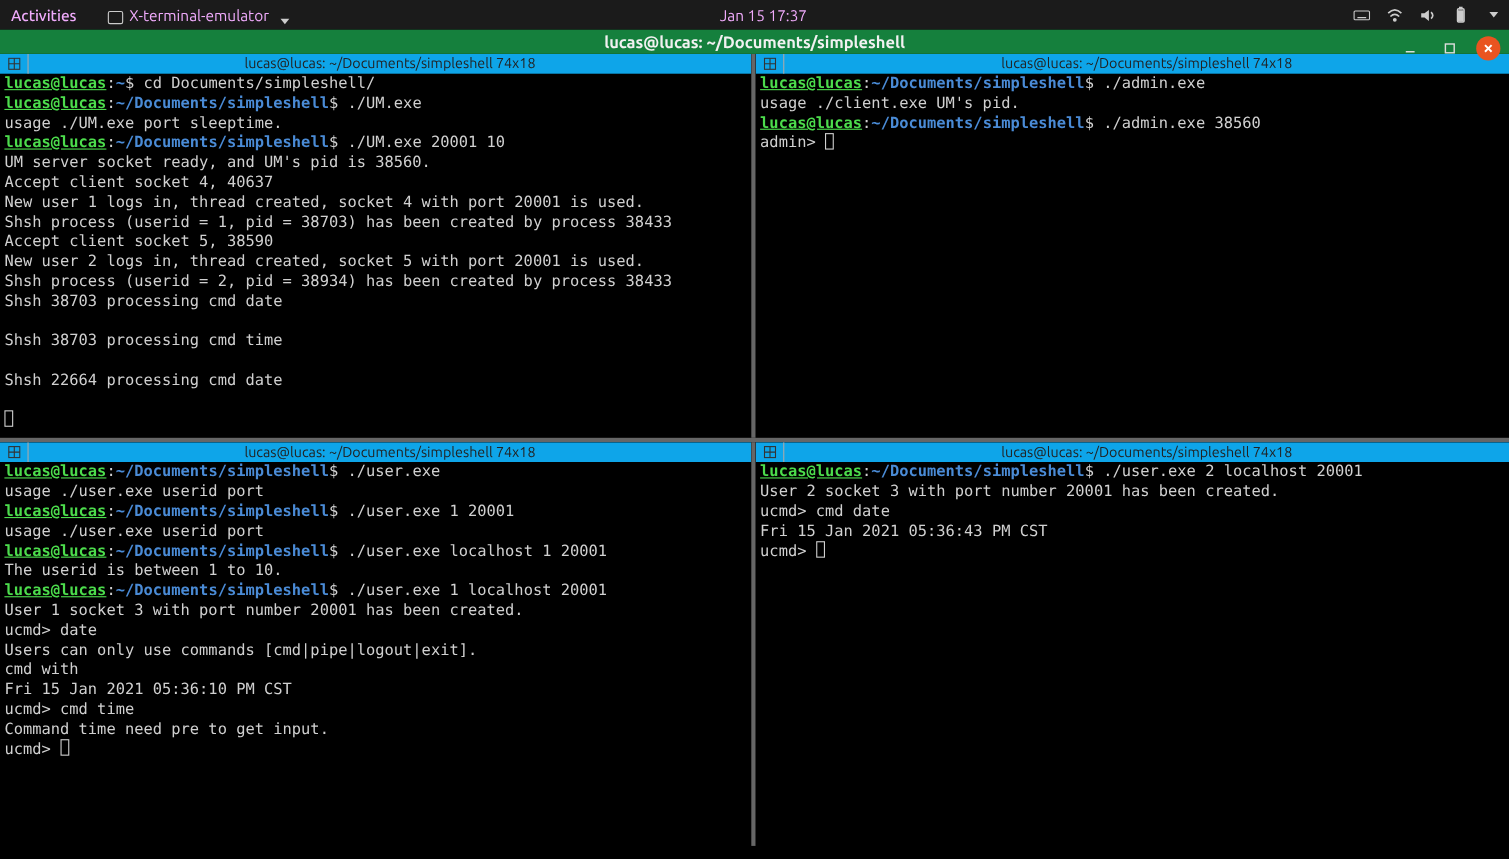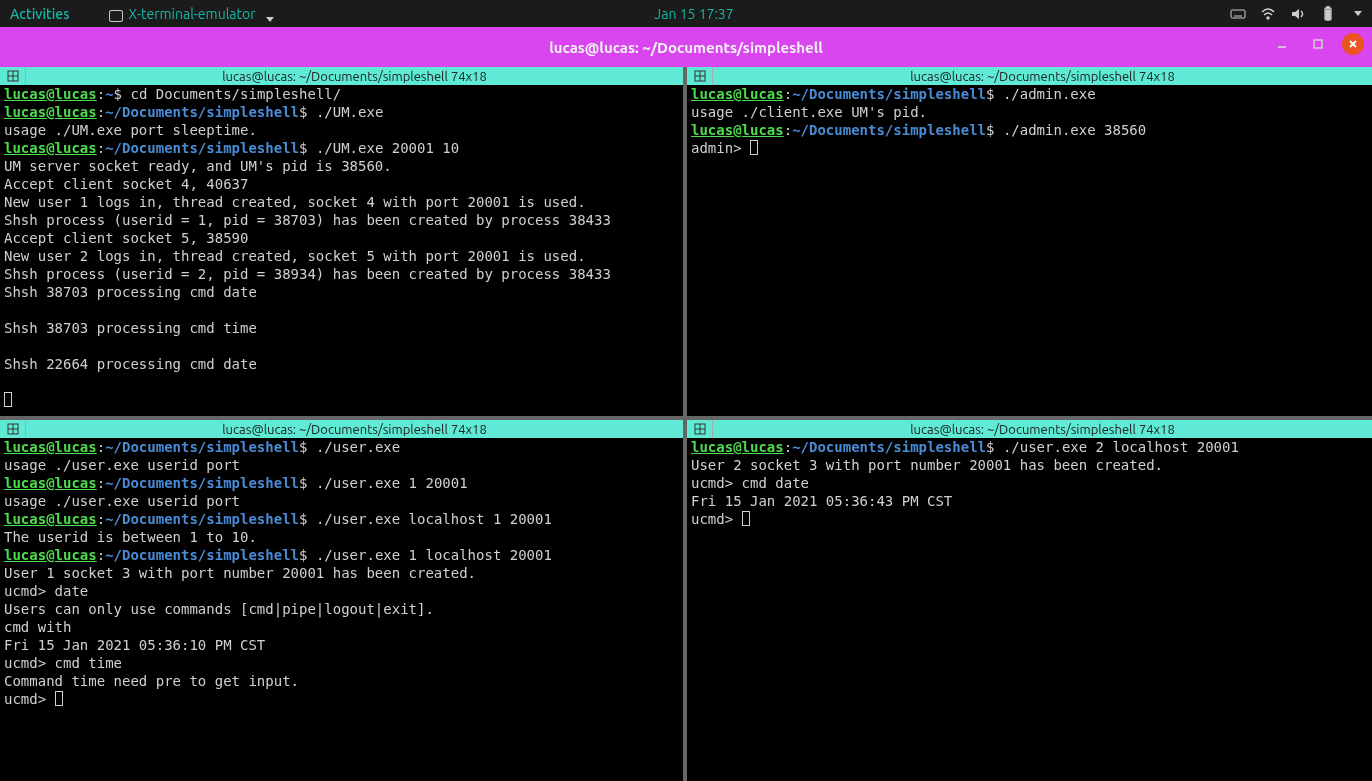--- a/index.html
+++ b/index.html
@@ -9,41 +9,40 @@
     font-family: "Ubuntu", "DejaVu Sans", sans-serif;
     color: #ddd;
     overflow: hidden;
   }
   
   .topbar {
     height: 27px;
     background: #1b1b1b;
     display: flex; align-items: center;
     font-size: 14px;
-    color: #14b8a6;
+    color: #f0abfc;
     padding: 0 10px;
     position: relative;
-    gap: 11px;
   }
   .topbar .activities { font-weight: 500; margin-right: 28px; }
   .topbar .app-menu { display: flex; align-items: flex-end; gap: 6px; }
   .topbar .app-menu .square {
     width: 14px; height: 12px; border: 1px solid #ccc; border-radius: 2px;
   }
   .topbar .center {
     position: absolute; left: 0; right: 0; text-align: center; pointer-events: none; padding-left: 16px;
   }
   .topbar .tray {
     margin-left: auto; display: flex; align-items: center; gap: 14px;
   }
   .tray svg { width: 16px; height: 16px; display: block; }
   
   .win-titlebar {
-    height: 40px;
-    background: #d946ef;
+    height: 22px;
+    background: #15803d;
     display: flex; align-items: center; justify-content: center;
     font-size: 15px; font-weight: 600; color: #f1f1f1;
     position: relative;
   }
   .win-controls {
     position: absolute; right: 8px; top: 5px;
     display: flex; gap: 12px; align-items: center;
   }
   .win-btn-plain {
     width: 24px; height: 24px; border-radius: 50%;
@@ -64,21 +63,21 @@
     display: grid;
     grid-template-columns: 683px 4px 685px;
     grid-template-rows: 349px 4px 1fr;
     background: #000;
   }
   .split-h { background: #666; }
   .split-v { background: #666; }
   .pane { background: #000; display: flex; flex-direction: column; overflow: hidden; }
   .pane-title {
     height: 18px;
-    background: #5eead4;
+    background: #0ea5e9;
     color: #222;
     font-size: 13px;
     display: flex; align-items: center;
     font-family: "Ubuntu", sans-serif;
   }
   .pane-title .split-icon {
     width: 26px; text-align: center;
     border-right: 1px solid #aaa;
     height: 100%; display:flex; align-items:center; justify-content:center;
   }

